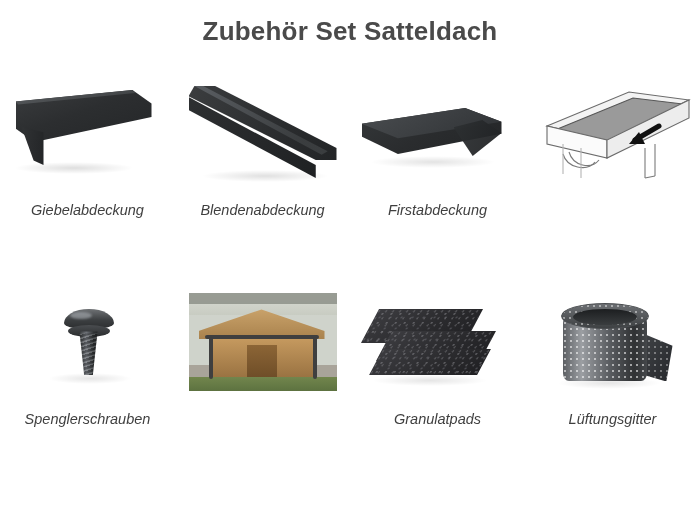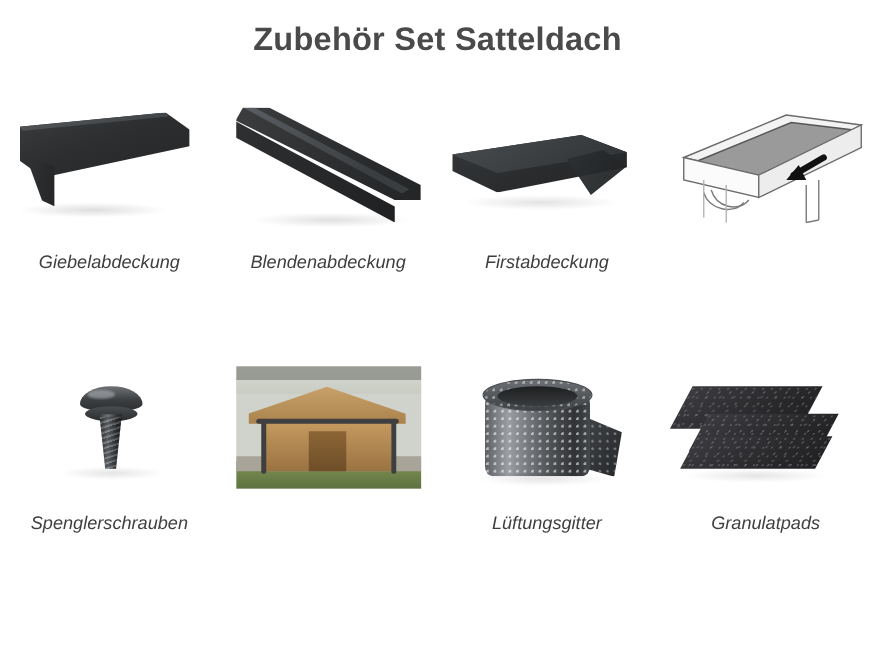--- a/index.html
+++ b/index.html
@@ -461,35 +461,35 @@
             <div class="shed-door"></div>
             <div class="gutter-h"></div>
             <div class="gutter-v"></div>
             <div class="gutter-v2"></div>
           </div>
         </div>
       </div>
 
       <div class="cell">
         <div class="art">
+          <div class="pad pad-a"></div>
+          <div class="pad pad-b"></div>
+          <div class="pad pad-c"></div>
+          <div class="pad-shadow"></div>
+        </div>
+        <div class="caption">Granulatpads</div>
+      </div>
+
+      <div class="cell">
+        <div class="art">
           <div class="mesh-tail"></div>
           <div class="mesh-body"></div>
           <div class="mesh-top"></div>
           <div class="mesh-inner"></div>
           <div class="mesh-shadow"></div>
         </div>
         <div class="caption">Lüftungsgitter</div>
       </div>
 
-      <div class="cell">
-        <div class="art">
-          <div class="pad pad-a"></div>
-          <div class="pad pad-b"></div>
-          <div class="pad pad-c"></div>
-          <div class="pad-shadow"></div>
-        </div>
-        <div class="caption">Granulatpads</div>
-      </div>
-
     </div>
 
   </div>
 </div>
 
 </body></html>

